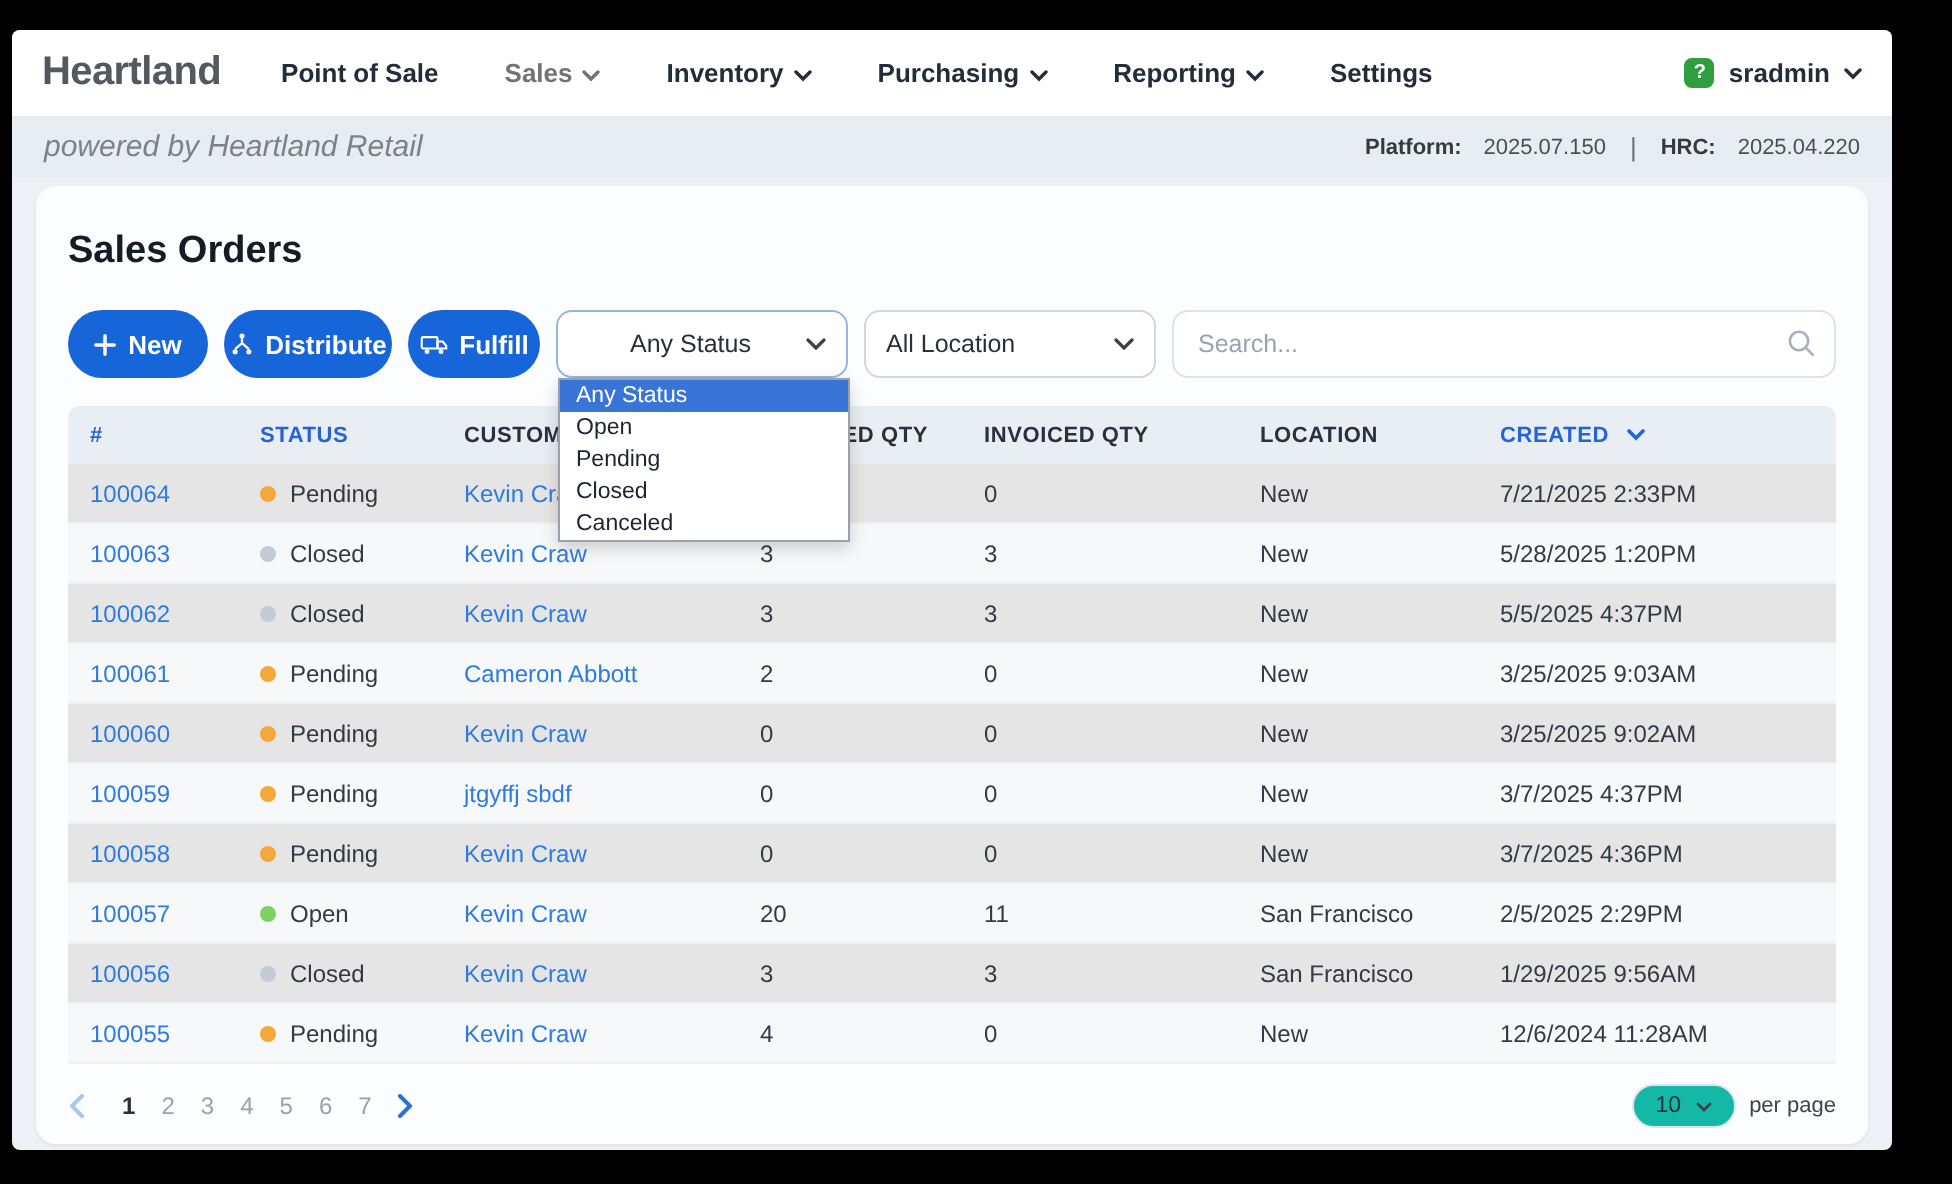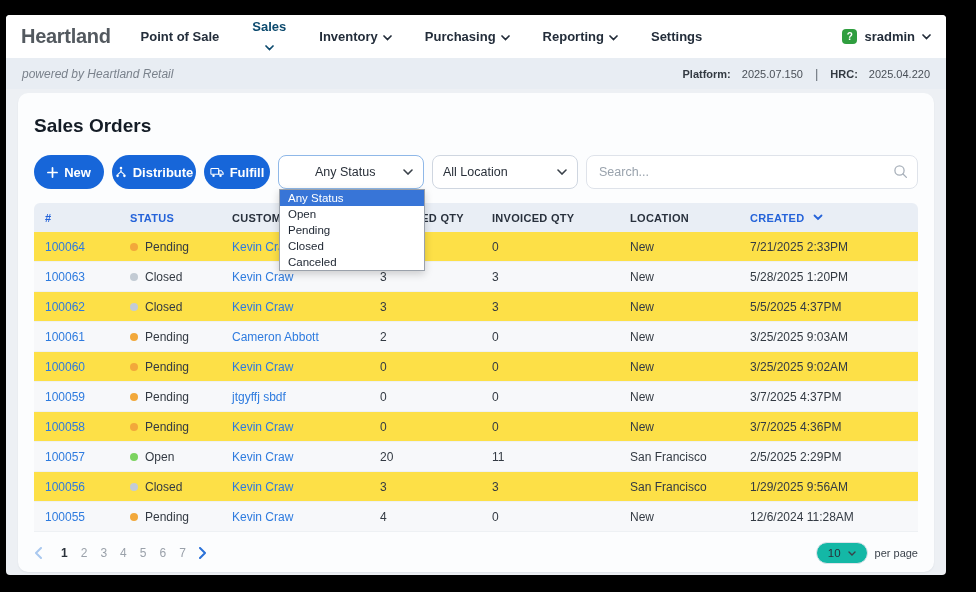--- a/index.html
+++ b/index.html
@@ -20,36 +20,36 @@
   .nav {
     height: 43px; background: #fff; flex: 0 0 auto;
     display: flex; align-items: center; padding: 0 15px;
   }
   .logo { font-size: 20px; font-weight: 700; color: #53595f; letter-spacing: -0.3px; margin-right: 30px; }
   .nav-items { display: flex; align-items: center; gap: 33px; justify-content: flex-end; }
   .nav-item {
     display: flex; align-items: center; gap: 5px;
     font-size: 13px; font-weight: 700; color: #232d3a; cursor: pointer;
   }
-  .nav-item.active { color: #0c4a6e; flex-direction: column; }
+  .nav-item.active { color: #737373; }
   .nav-item svg { margin-top: 1px; }
   .nav-right { margin-left: auto; display: flex; align-items: center; gap: 7px; }
   .help-badge {
     width: 15px; height: 15px; background: #2f9e3f; border-radius: 4px;
     color: #fff; font-size: 10px; font-weight: 700;
     display: flex; align-items: center; justify-content: center;
   }
   .user-name { font-size: 13px; font-weight: 700; color: #232d3a; }
   
   .substrip {
     height: 31px; background: #e8edf3; flex: 0 0 auto;
     display: flex; align-items: center; padding: 0 16px;
     font-size: 11px; color: #5d646d;
   }
-  .powered { font-style: italic; font-size: 12px; color: #7a828c; }
+  .powered { font-style: italic; font-size: 15px; color: #7a828c; }
   .versions { margin-left: auto; color: #4a5058; display: flex; align-items: center; gap: 11px; }
   .versions b { color: #333a42; font-weight: 700; }
   .versions .pipe { color: #6a717a; font-size: 13px; margin: 0 1px; }
   
   .main { flex: 1; padding: 4px 12px 3px; min-height: 0; }
   .card {
     background: #fcfdfe; height: 100%; border-radius: 10px;
     box-shadow: 0 1px 2px rgba(20,30,50,.06);
     padding: 14px 16px; display: flex; flex-direction: column;
   }
@@ -93,21 +93,21 @@
   .grid-row {
     display: grid; grid-template-columns: 85px 102px 148px 112px 138px 120px 1fr;
     align-items: center; padding-left: 11px;
   }
   .thead {
     height: 29px; background: #e9eef5; border-radius: 6px 6px 0 0;
     font-size: 11px; font-weight: 700; letter-spacing: .3px; color: #29313d;
   }
   .th.blue { color: #2563d9; }
   .th.created { display: flex; align-items: center; gap: 9px; }
-  .trow { height: 30px; border-bottom: 1px solid #eef1f4; font-size: 12px; color: #333a43; background: #fde047; }
+  .trow { height: 30px; border-bottom: 1px solid #eef1f4; font-size: 12px; color: #333a43; background: #e5e5e5; }
   .trow:nth-child(even) { background: #f7f8fa; }
   .trow a { color: #2e7bdf; text-decoration: none; cursor: pointer; font-weight: 500; }
   .cell-status { display: flex; align-items: center; gap: 7px; }
   .dot { width: 8px; height: 8px; border-radius: 50%; flex: 0 0 auto; }
   
   .pager { margin-top: 10px; display: flex; align-items: center; }
   .pg-prev { color: #a9c8ef; margin-right: 18px; cursor: default; display: flex; }
   .pg-next { color: #2b72d8; margin-left: 12px; cursor: pointer; display: flex; }
   .pg-pages { display: flex; align-items: center; gap: 13px; }
   .pg-num { font-size: 12px; color: #9aa1aa; cursor: pointer; }

